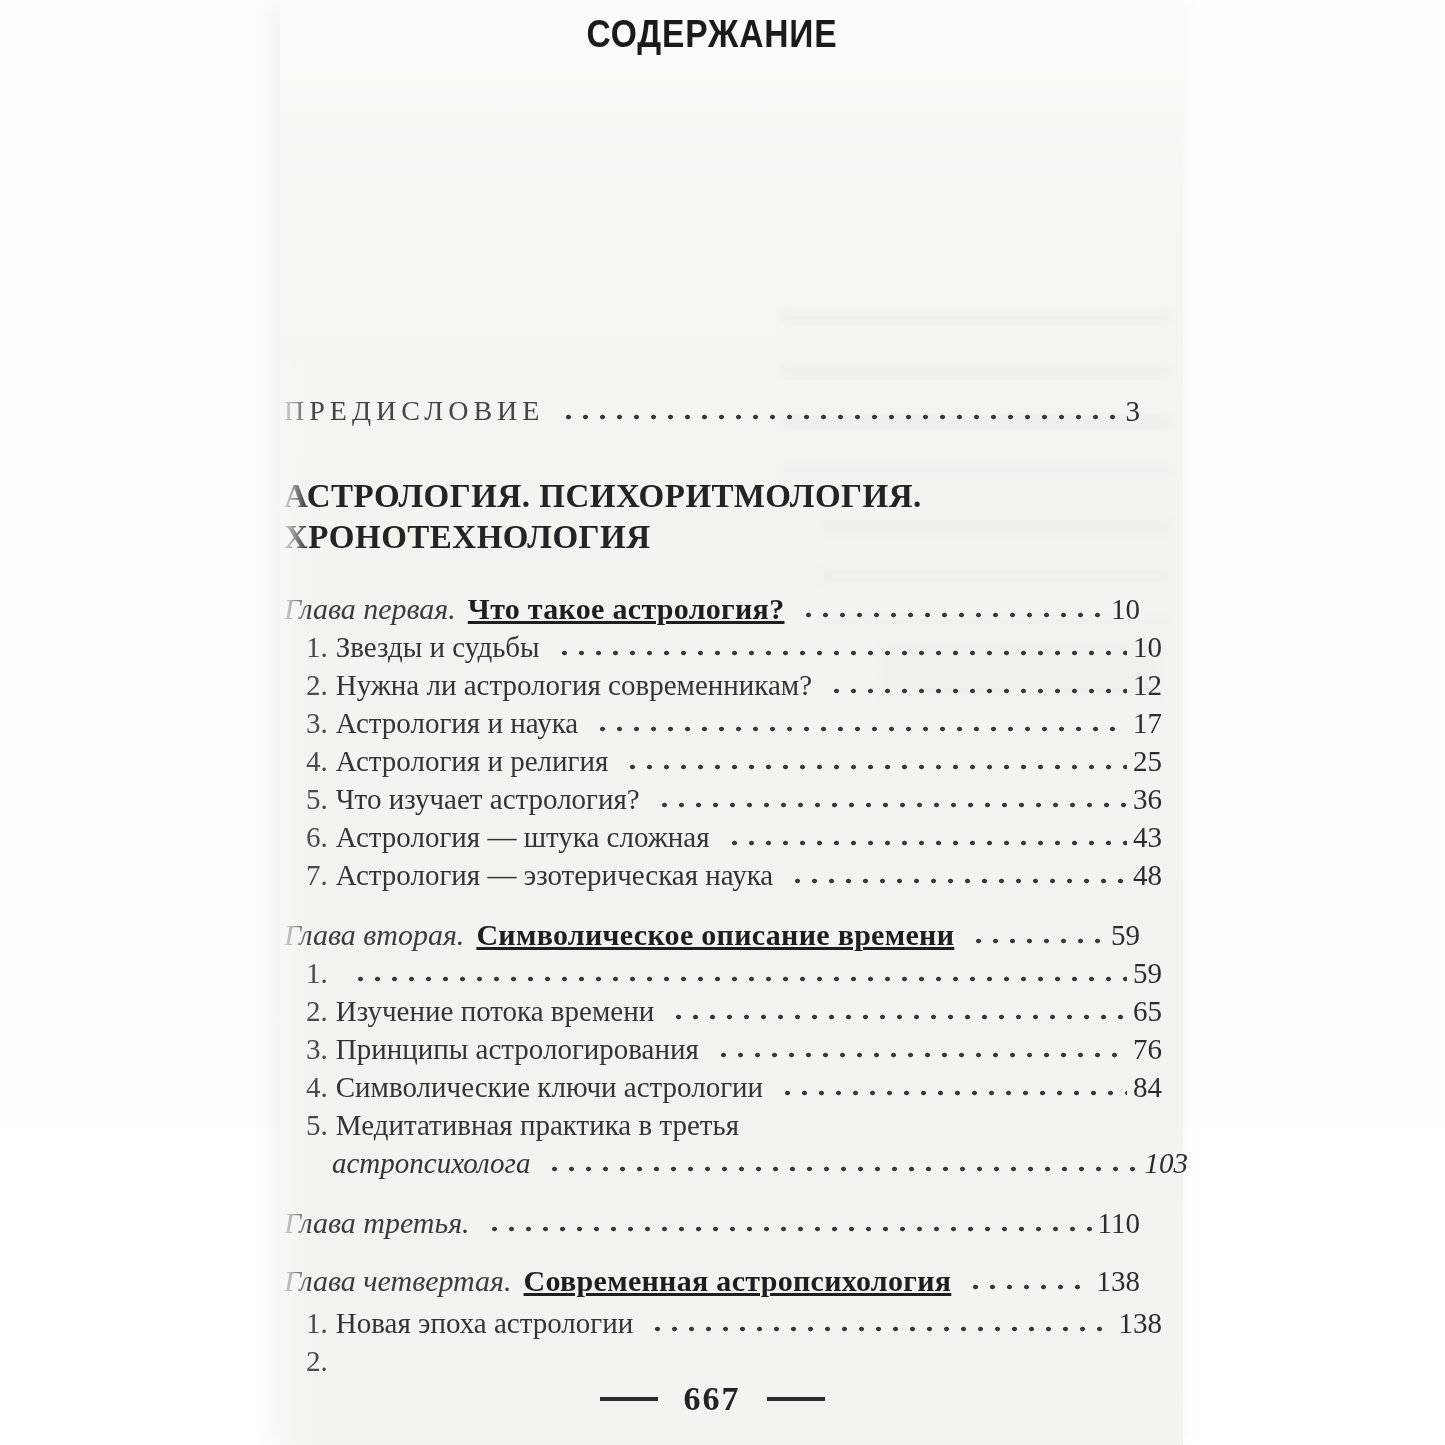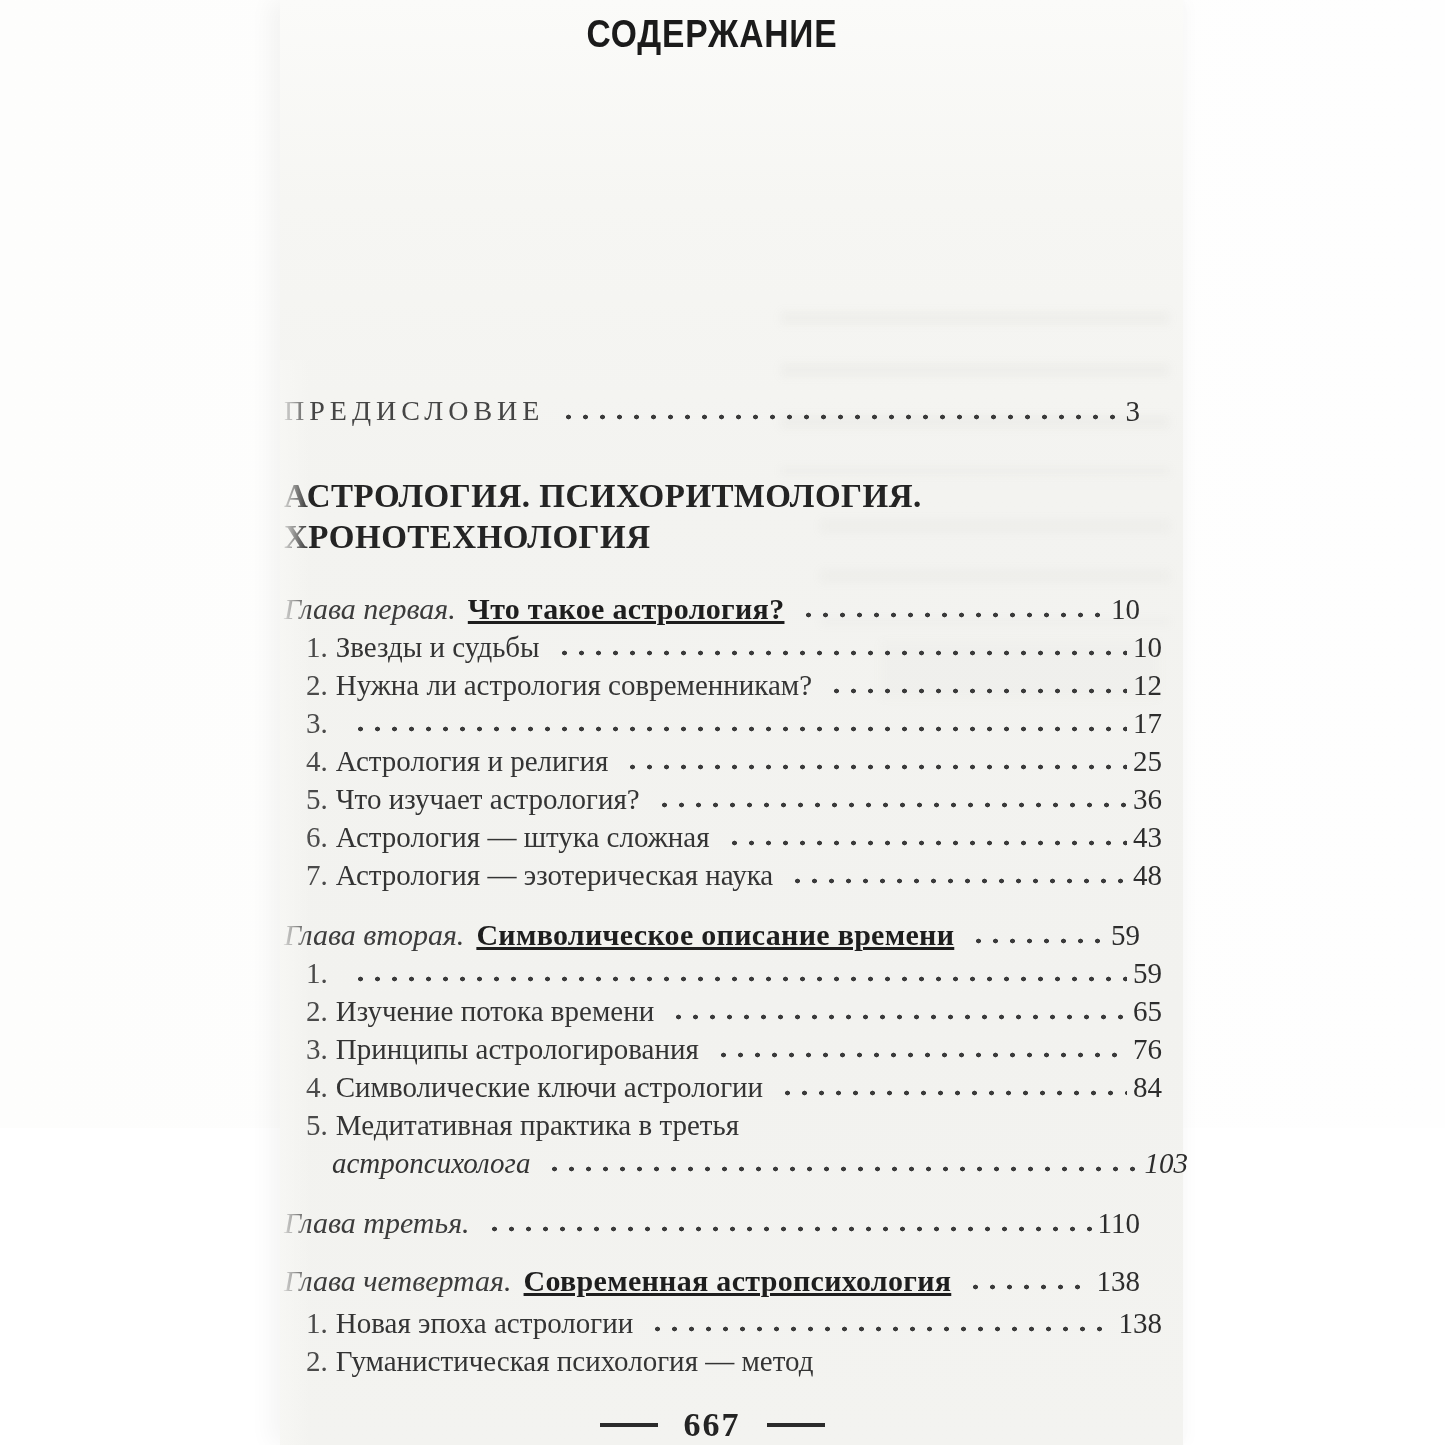--- a/index.html
+++ b/index.html
@@ -81,21 +81,21 @@
   .chapter.c4 { margin-top: 20px; }
   .prefix { font-style: italic; font-size: 30px; color: #3c3c3c; }
   .ctitle { font-weight: bold; font-size: 30px; margin-left: 12px; color: #1e1e1e; letter-spacing: 0.3px; text-decoration: underline; }
 
   .item { padding-left: 22px; }
   .item.first4 { margin-top: 4px; }
   .num { margin-right: 8px; color: #4a4a4a; }
   .cont { padding-left: 48px; font-style: italic; }
 
   .footer {
-    margin-top: 26px; height: 38px;
+    height: 38px;
     display: flex; justify-content: center; align-items: center;
     font-weight: bold; font-size: 34px; color: #242424; letter-spacing: 2px;
   }
   .footer-dash { width: 58px; height: 4px; background: #2b2b2b; margin: 0 26px; }
 </style>
 </head>
 <body>
 
 <div class="photo">
   <div class="page">
@@ -134,20 +134,21 @@
         <span class="pg">10</span>
       </div>
       <div class="row item">
         <span class="num">2.</span>
         <span>Нужна ли астрология современникам?</span>
         <span class="leader"></span>
         <span class="pg">12</span>
       </div>
       <div class="row item">
         <span class="num">3.</span>
+        <span>Астрология и наука</span>
         <span class="leader"></span>
         <span class="pg">17</span>
       </div>
       <div class="row item">
         <span class="num">4.</span>
         <span>Астрология и религия</span>
         <span class="leader"></span>
         <span class="pg">25</span>
       </div>
       <div class="row item">
@@ -223,21 +224,20 @@
       </div>
 
       <div class="row item first4">
         <span class="num">1.</span>
         <span>Новая эпоха астрологии</span>
         <span class="leader"></span>
         <span class="pg">138</span>
       </div>
       <div class="row item">
         <span class="num">2.</span>
-        <span>Гуманистическая психология — метод</span>
       </div>
 
       <div class="footer">
         <span class="footer-dash"></span>
         <span>667</span>
         <span class="footer-dash"></span>
       </div>
 
     </div>
 

